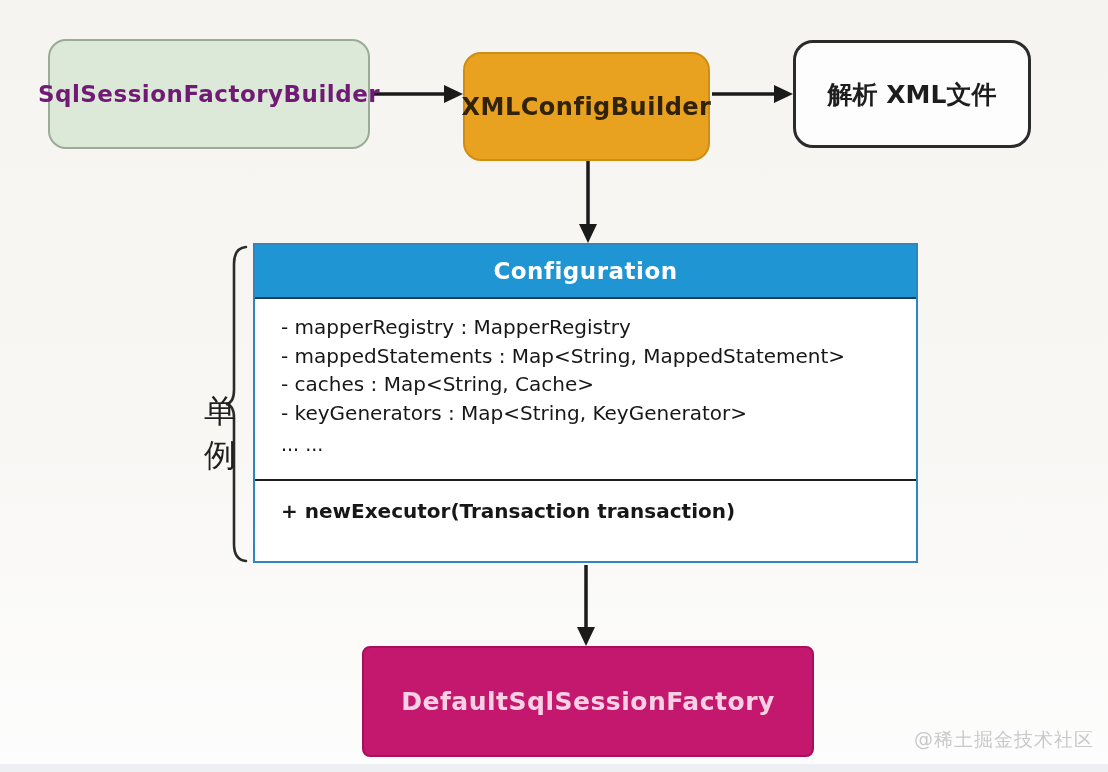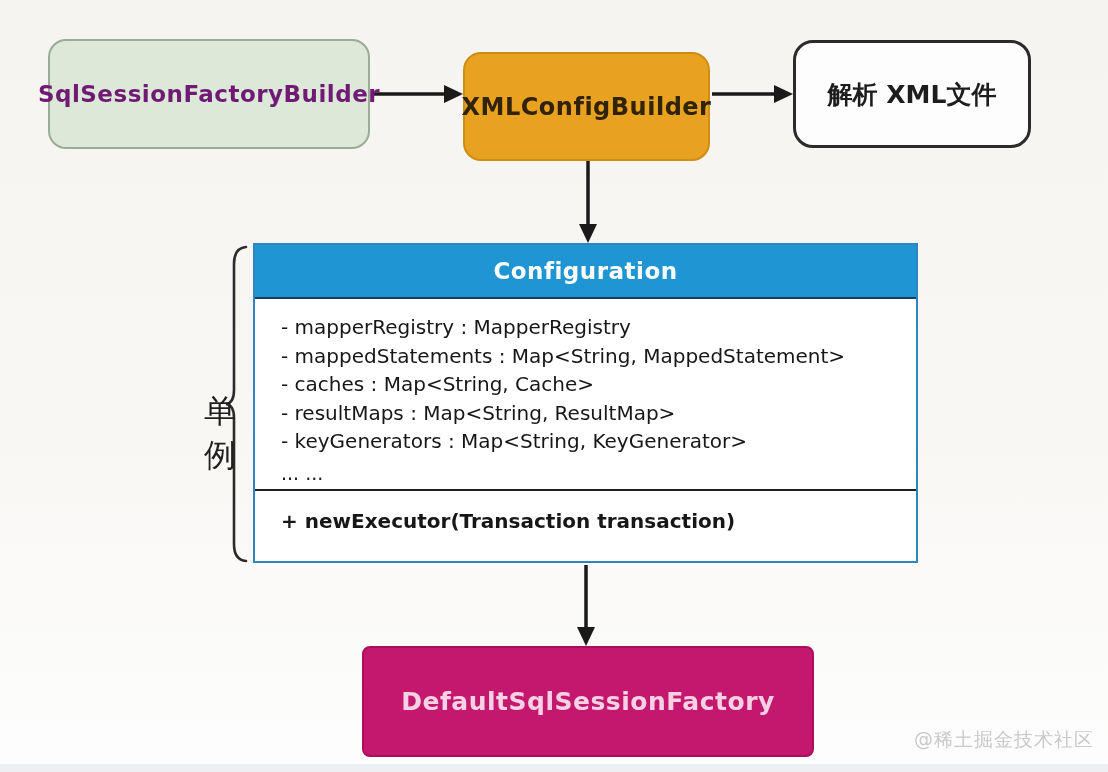--- a/index.html
+++ b/index.html
@@ -186,21 +186,20 @@
   </div>
 
   <div class="class-box">
     <div class="class-header">
       <span>Configuration</span>
     </div>
     <div class="class-attrs">
       <span>- mapperRegistry : MapperRegistry</span>
       <span>- mappedStatements : Map&lt;String, MappedStatement&gt;</span>
       <span>- caches : Map&lt;String, Cache&gt;</span>
-      <span>- resultMaps : Map&lt;String, ResultMap&gt;</span>
       <span>- keyGenerators : Map&lt;String, KeyGenerator&gt;</span>
       <span class="ellipsis-row">... ...</span>
     </div>
     <div class="class-divider"></div>
     <div class="class-methods">
       <div>+ newExecutor(Transaction transaction)</div>
     </div>
   </div>
 
   <div class="singleton-label">单例</div>

